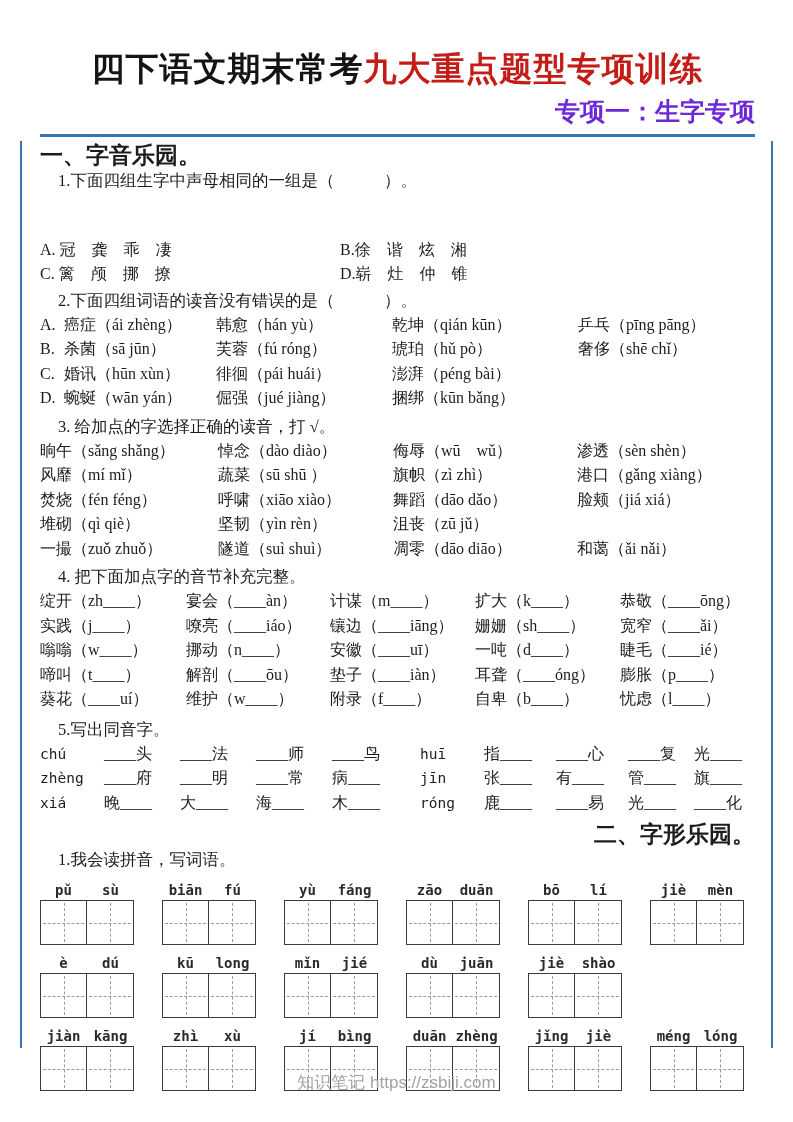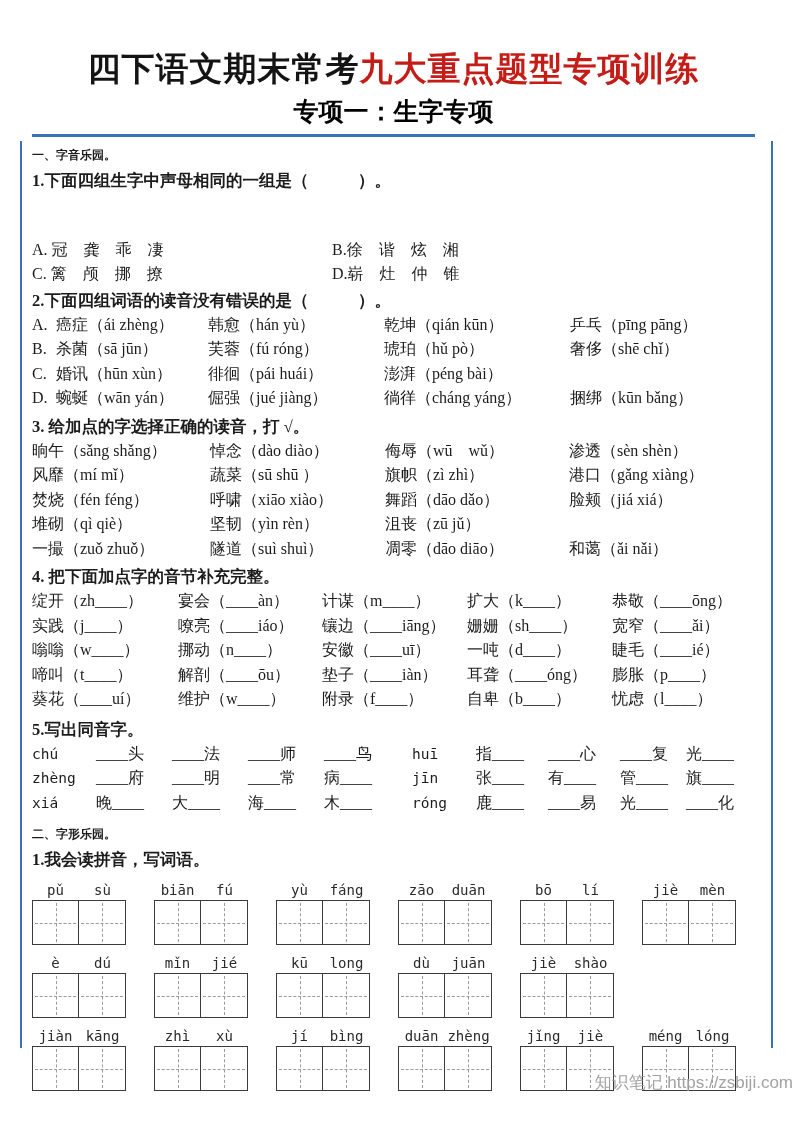--- a/index.html
+++ b/index.html
@@ -4,60 +4,60 @@
 <style>
   * { margin:0; padding:0; box-sizing:border-box; }
   html,body { background:#ffffff; }
   .page {
     position:relative; width:793px; height:1122px; margin:0 auto;
     background:#ffffff; overflow:hidden;
     font-family:"Liberation Serif", serif; color:#1c1c1c;
   }
   .side-line { position:absolute; top:141px; bottom:74px; width:2px; background:#3a72b2; }
   .side-line.left { left:20px; } .side-line.right { right:20px; }
-  .content { position:relative; padding:50px 38px 0 32px; }
+  .content { position:relative; padding:50px 38px 0 40px; }
 
   .title { text-align:center; font-family:"Liberation Sans", sans-serif;
     font-weight:900; font-size:33px; line-height:1.15; letter-spacing:1px; }
   .title .t-black { color:#141414; }
   .title .t-red   { color:#c41d18; }
-  .subtitle { margin-top:7px; text-align:center; font-family:"Liberation Sans", sans-serif;
-    font-weight:bold; font-size:25px; color:#000000; }
+  .subtitle { margin-top:7px; text-align:right; font-family:"Liberation Sans", sans-serif;
+    font-weight:bold; font-size:25px; color:#6d28d9; }
   .rule { margin-top:6px; border-top:3px solid #3a72b2; }
 
-  .sec-h { margin-top:7px; font-size:12px; font-weight:bold; line-height:23px; }
-  .stem  { font-size:16.5px; font-weight:bold; line-height:24px; }
+  .sec-h { margin-top:7px; font-size:23px; font-weight:bold; line-height:23px; }
+  .stem  { font-size:16.5px; font-weight:normal; line-height:24px;margin-left:18px; }
   .line  { font-size:16px; line-height:24.5px; }
 
   .q1-grid { display:grid; grid-template-columns:300px 1fr;margin-top:45px; }
   .q2-grid { display:grid; grid-template-columns:24px 152px 176px 186px 1fr; }
   .q3-grid { display:grid; grid-template-columns:178px 175px 184px 1fr; }
   .q4-grid { display:grid; grid-template-columns:146px 144px 145px 145px 1fr; }
   .q5-grid { display:grid; grid-template-columns:64px 76px 76px 76px 88px 64px 72px 72px 66px 1fr; }
   .q5-grid .py { font-family:"DejaVu Sans Mono", monospace; font-size:14.5px; }
   .cell { white-space:nowrap; overflow:visible; }
 
   .boxes-block { margin-top:4px; }
   .box-row { display:flex; gap:28px; margin-top:10px; }
-  .b-unit { width:94px; }
+  .b-unit { width:94px;font-weight:bold; }
   .ppair { display:flex; margin-bottom:2px; }
   .ppair span { flex:1; text-align:center; font-family:"DejaVu Sans Mono", monospace;
     font-size:14px; color:#2a2a2a; }
   .tian { display:flex; }
   .tcell { position:relative; width:47px; height:45px; border:1.5px solid #3b3b3b; }
   .tcell + .tcell { border-left-width:0; }
   .tcell::before { content:""; position:absolute; left:50%; top:2px; bottom:2px;
     border-left:1px dashed #9b9b9b; }
   .tcell::after { content:""; position:absolute; top:50%; left:2px; right:2px;
     border-top:1px dashed #9b9b9b; }
 
-  .footer { position:absolute; left:0; right:0; bottom:28px; text-align:right;
+  .footer { position:absolute; left:0; right:0; bottom:28px; text-align:center;
     font-family:"Liberation Sans", sans-serif; font-size:17px; color:#a2a2a2;margin-top:16px; }
 
-  .mt2{margin-top:2px;} .mt4{margin-top:4px;} .mt6{margin-top:6px;} .mt8{margin-top:8px;}
+  .mt2{margin-top:2px;} .mt4{margin-top:4px;} .mt6{margin-top:6px;} .mt8{margin-top:8px;text-align:right;}
 </style>
 </head>
 <body>
 
 <div class="page">
   <div class="side-line left"></div>
   <div class="side-line right"></div>
 
   <div class="content">
 
@@ -97,21 +97,20 @@
         <div class="q2-grid line">
           <span class="cell">C.</span>
           <span class="cell">婚讯（hūn xùn）</span>
           <span class="cell">徘徊（pái huái）</span>
           <span class="cell">澎湃（péng bài）</span>
         </div>
         <div class="q2-grid line">
           <span class="cell">D.</span>
           <span class="cell">蜿蜒（wān yán）</span>
           <span class="cell">倔强（jué jiàng）</span>
-          <span class="cell">徜徉（cháng yáng）</span>
           <span class="cell">捆绑（kūn bǎng）</span>
         </div>
       </div>
 
     <div class="stem mt4">3. 给加点的字选择正确的读音，打 √。</div>
     <div id="q3-rows">
         <div class="q3-grid line">
           <span class="cell">晌午（sǎng  shǎng）</span>
           <span class="cell">悼念（dào  diào）</span>
           <span class="cell">侮辱（wū　wǔ）</span>
@@ -293,40 +292,40 @@
               <span>è</span>
               <span>dú</span>
             </div>
             <div class="tian">
               <div class="tcell"></div>
               <div class="tcell"></div>
             </div>
           </div>
           <div class="b-unit">
             <div class="ppair">
+              <span>kū</span>
+              <span>long</span>
+            </div>
+            <div class="tian">
+              <div class="tcell"></div>
+              <div class="tcell"></div>
+            </div>
+          </div>
+          <div class="b-unit">
+            <div class="ppair">
               <span>mǐn</span>
               <span>jié</span>
             </div>
             <div class="tian">
               <div class="tcell"></div>
               <div class="tcell"></div>
             </div>
           </div>
           <div class="b-unit">
             <div class="ppair">
-              <span>kū</span>
-              <span>long</span>
-            </div>
-            <div class="tian">
-              <div class="tcell"></div>
-              <div class="tcell"></div>
-            </div>
-          </div>
-          <div class="b-unit">
-            <div class="ppair">
               <span>dù</span>
               <span>juān</span>
             </div>
             <div class="tian">
               <div class="tcell"></div>
               <div class="tcell"></div>
             </div>
           </div>
           <div class="b-unit">
             <div class="ppair">

